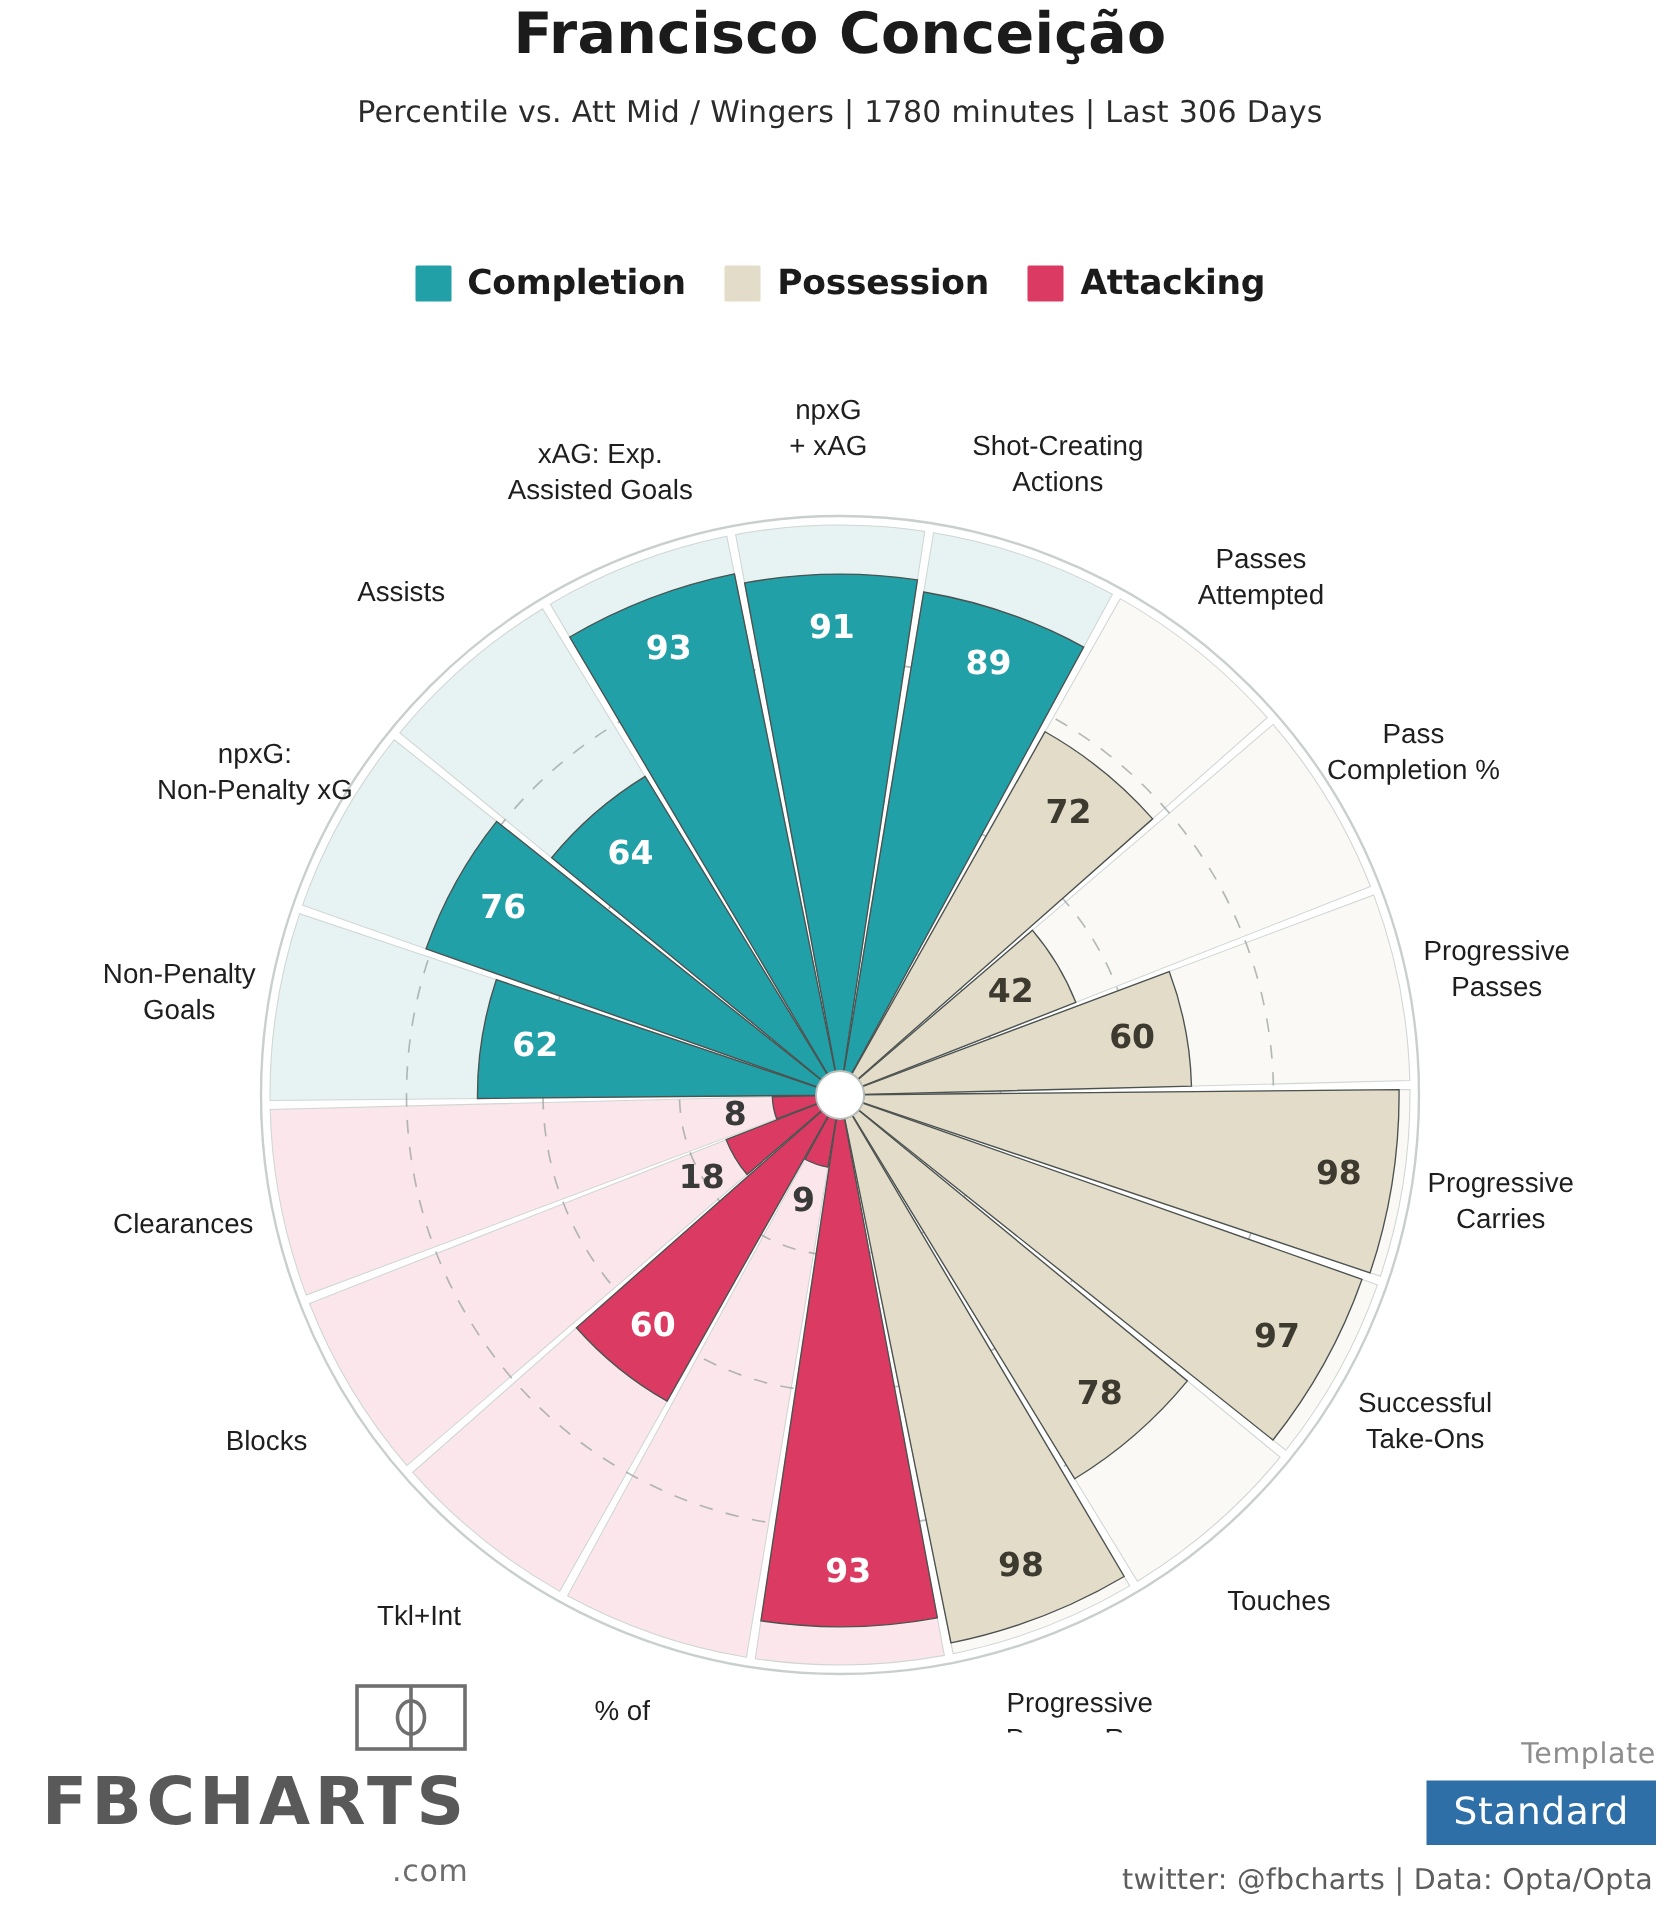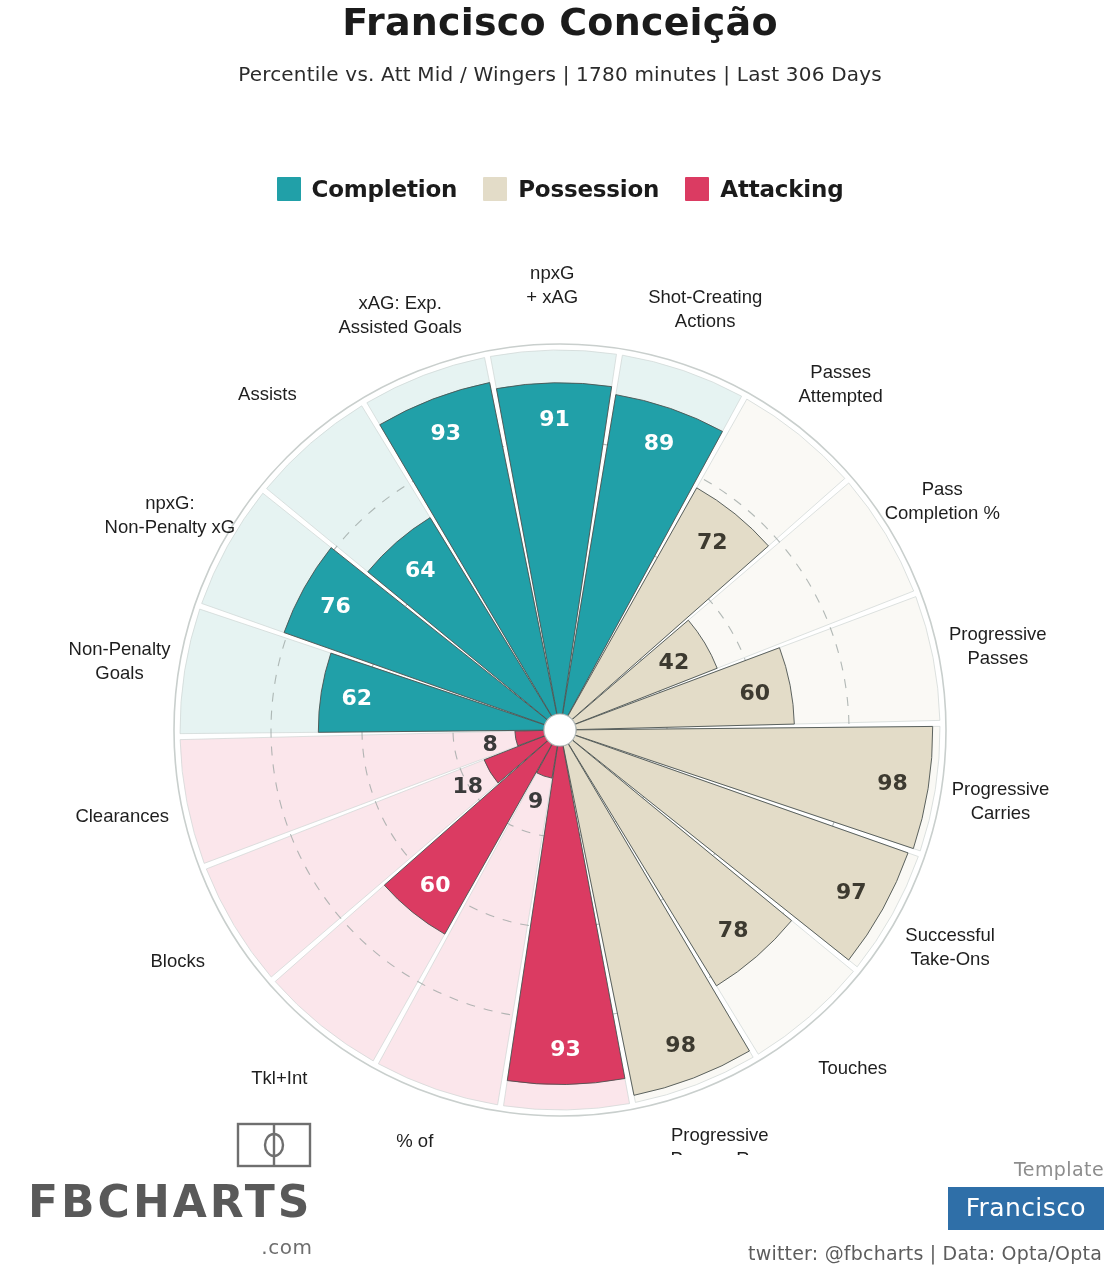--- a/index.html
+++ b/index.html
@@ -299,17 +299,17 @@
       <rect x="2" y="3" width="72" height="42" fill="none" stroke="#6f6f6f" stroke-width="2.4"></rect>
       <line x1="38" y1="3" x2="38" y2="45" stroke="#6f6f6f" stroke-width="2.4"></line>
       <ellipse cx="38" cy="24" rx="9" ry="11" fill="none" stroke="#6f6f6f" stroke-width="2.4"></ellipse>
     </svg>
     <span id="logo-text">FBCHARTS</span>
     <span id="logo-tld">.com</span>
   </div>
 
   <div id="template-block">
     <span id="template-label">Template</span>
-    <span id="template-badge">Francisco</span>
+    <span id="template-badge">Standard</span>
   </div>
 
   <div id="credit">twitter: @fbcharts | Data: Opta/Opta</div>
 </div>
 
 </body></html>

